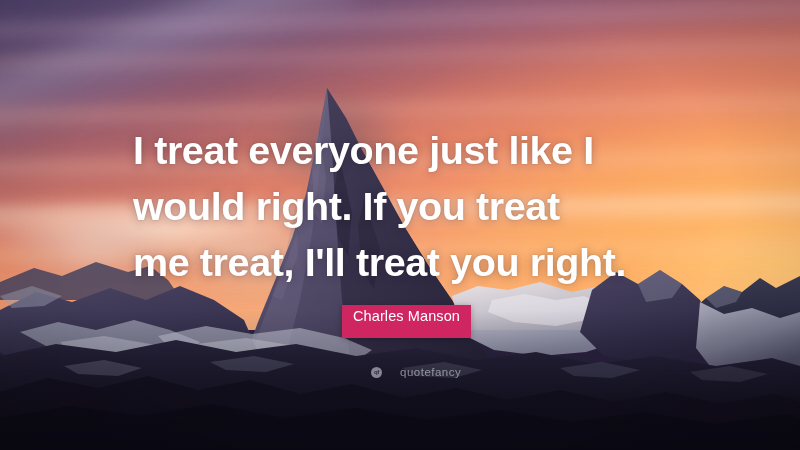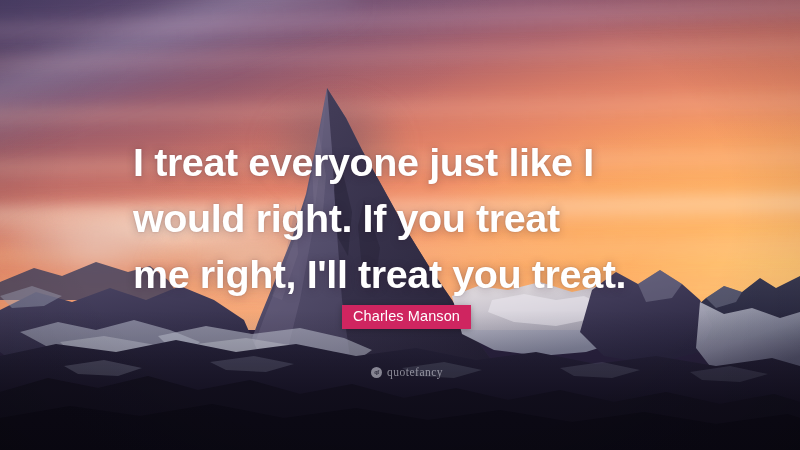--- a/index.html
+++ b/index.html
@@ -128,43 +128,41 @@
   
   .quote {
     position:absolute; left:133px; top:122px; width:600px;
     color:#ffffff;
     font-size:39.5px;
     font-weight:700;
     line-height:56px;
     letter-spacing:-0.4px;
     text-shadow:0 1px 10px rgba(40,20,40,0.30), 0 0 2px rgba(60,40,60,0.22);
     white-space:nowrap;
-    margin-top:12px;
   }
   .qline { display:block; }
 
   
   .author-badge {
     position:absolute; left:342px; top:305px;
-    padding:3px 11px 5px 11px;
+    padding:3px 11px 14px 11px;
     background:#cf2560;
     color:#ffffff;
     font-size:14.5px;
     font-weight:400;
     letter-spacing:0.1px;
     line-height:16px;
     box-shadow:0 1px 6px rgba(0,0,0,0.28);
   }
 
   
   .watermark {
     position:absolute; left:371px; top:366px;
-    display:flex; align-items:center; gap:5px;
+    display:flex; align-items:center; gap:18px;
     opacity:0.62;
-    font-family:Liberation Serif, serif;
   }
   .wm-logo {
     width:11px; height:11px; border-radius:50%;
     background:#c9c9d4;
     display:flex; align-items:center; justify-content:center;
   }
   .wm-logo span {
     font-size:6px; font-weight:700; color:#3a3a4a; line-height:1;
     letter-spacing:-0.4px;
   }
@@ -311,21 +309,21 @@
       <path d="M130,390 L160,386 L186,392 L162,398 L136,396 Z" fill="#7e melhor" opacity="0"></path>
     </svg>
   </div>
 
   <div class="vignette-b"></div>
   <div class="vignette-edge"></div>
 
   <div class="quote">
     <span class="qline">I treat everyone just like I</span>
     <span class="qline">would right. If you treat</span>
-    <span class="qline">me right, I'll treat you treat.</span>
+    <span class="qline">me treat, I'll treat you right.</span>
   </div>
 
   <div class="author-badge">Charles Manson</div>
 
   <div class="watermark">
     <span class="wm-logo">
       <span>qf</span>
     </span>
     <span class="wm-text">quotefancy</span>
   </div>

